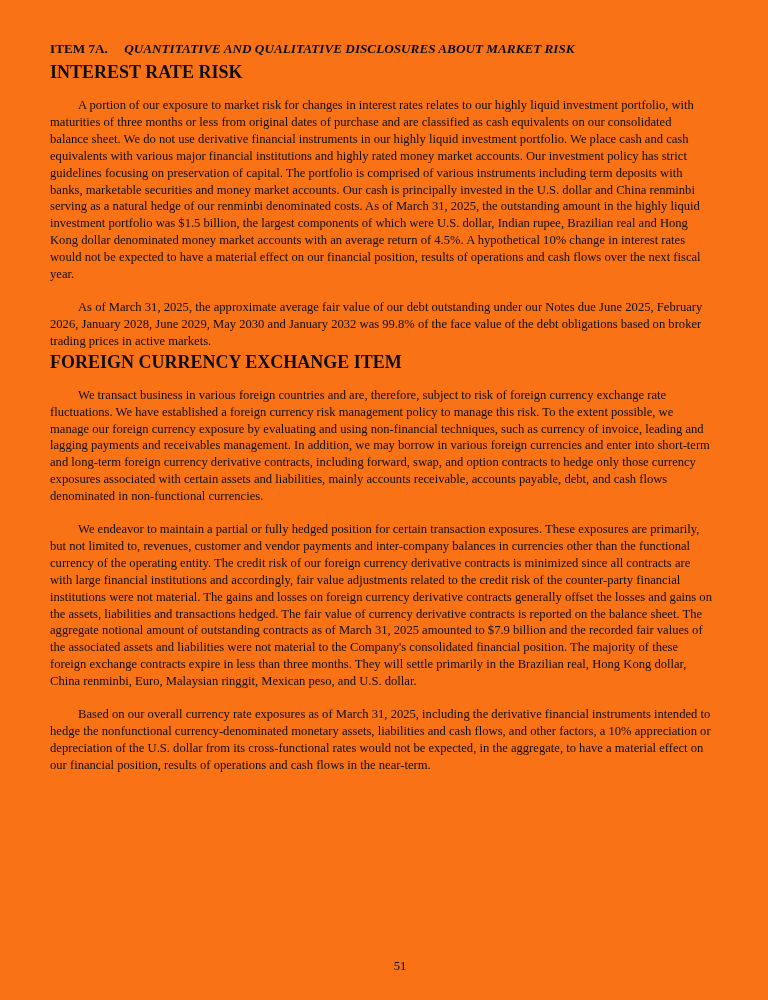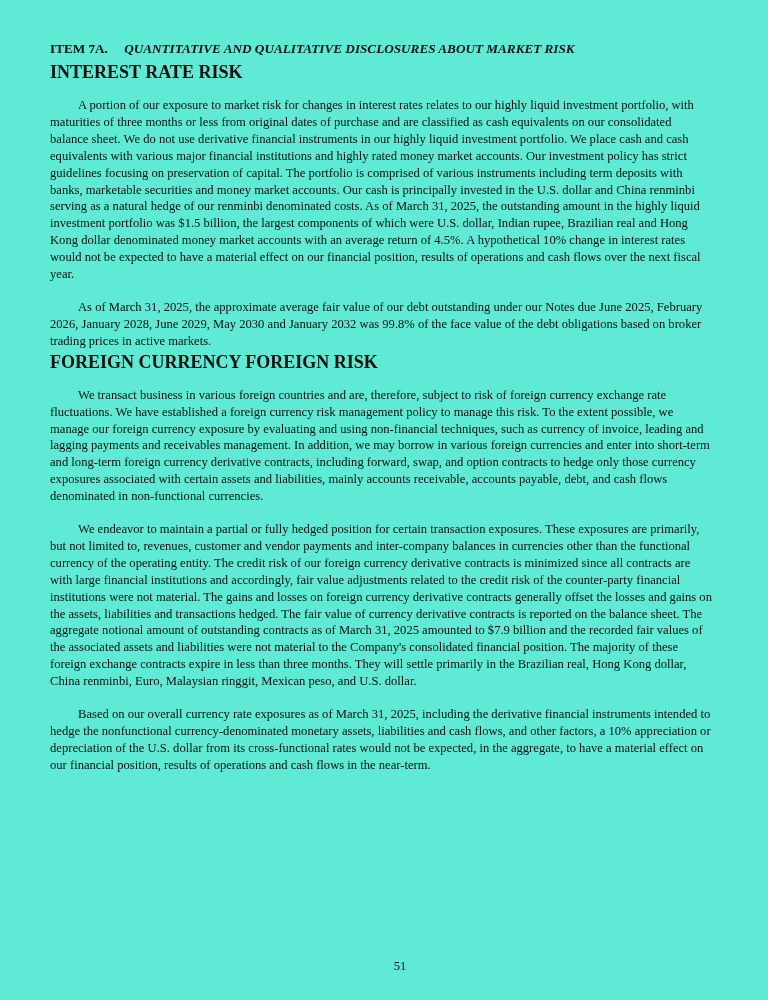--- a/index.html
+++ b/index.html
@@ -11,21 +11,21 @@
     height: 1000px;
     background: #ffffff;
     position: relative;
     overflow: hidden;
     font-family: "Liberation Serif", serif;
     color: #0d0d0d;
   }
   .doc-page {
     position: absolute;
     inset: 0;
-    background: #5eead4;
+    background: #f97316;
   }
   .doc-content {
     position: absolute;
     top: 40px;
     left: 50px;
     width: 662px;
   }
   h1.item-heading {
     font-size: 13.2px;
     line-height: 17px;
@@ -75,21 +75,21 @@
       <span class="item-label">ITEM 7A.</span>
       <span class="item-title">QUANTITATIVE AND QUALITATIVE DISCLOSURES ABOUT MARKET RISK</span>
     </h1>
 
     <h2 class="section-heading">INTEREST RATE RISK</h2>
 
     <p class="body-paragraph">A portion of our exposure to market risk for changes in interest rates relates to our highly liquid investment portfolio, with maturities of three months or less from original dates of purchase and are classified as cash equivalents on our consolidated balance sheet. We do not use derivative financial instruments in our highly liquid investment portfolio. We place cash and cash equivalents with various major financial institutions and highly rated money market accounts. Our investment policy has strict guidelines focusing on preservation of capital. The portfolio is comprised of various instruments including term deposits with banks, marketable securities and money market accounts. Our cash is principally invested in the U.S. dollar and China renminbi serving as a natural hedge of our renminbi denominated costs. As of March 31, 2025, the outstanding amount in the highly liquid investment portfolio was $1.5 billion, the largest components of which were U.S. dollar, Indian rupee, Brazilian real and Hong Kong dollar denominated money market accounts with an average return of 4.5%. A hypothetical 10% change in interest rates would not be expected to have a material effect on our financial position, results of operations and cash flows over the next fiscal year.</p>
 
     <p class="body-paragraph">As of March 31, 2025, the approximate average fair value of our debt outstanding under our Notes due June 2025, February 2026, January 2028, June 2029, May 2030 and January 2032 was 99.8% of the face value of the debt obligations based on broker trading prices in active markets.</p>
 
-    <h2 class="section-heading">FOREIGN CURRENCY FOREIGN RISK</h2>
+    <h2 class="section-heading">FOREIGN CURRENCY EXCHANGE ITEM</h2>
 
     <p class="body-paragraph">We transact business in various foreign countries and are, therefore, subject to risk of foreign currency exchange rate fluctuations. We have established a foreign currency risk management policy to manage this risk. To the extent possible, we manage our foreign currency exposure by evaluating and using non-financial techniques, such as currency of invoice, leading and lagging payments and receivables management. In addition, we may borrow in various foreign currencies and enter into short-term and long-term foreign currency derivative contracts, including forward, swap, and option contracts to hedge only those currency exposures associated with certain assets and liabilities, mainly accounts receivable, accounts payable, debt, and cash flows denominated in non-functional currencies.</p>
 
     <p class="body-paragraph">We endeavor to maintain a partial or fully hedged position for certain transaction exposures. These exposures are primarily, but not limited to, revenues, customer and vendor payments and inter-company balances in currencies other than the functional currency of the operating entity. The credit risk of our foreign currency derivative contracts is minimized since all contracts are with large financial institutions and accordingly, fair value adjustments related to the credit risk of the counter-party financial institutions were not material. The gains and losses on foreign currency derivative contracts generally offset the losses and gains on the assets, liabilities and transactions hedged. The fair value of currency derivative contracts is reported on the balance sheet. The aggregate notional amount of outstanding contracts as of March 31, 2025 amounted to $7.9 billion and the recorded fair values of the associated assets and liabilities were not material to the Company's consolidated financial position. The majority of these foreign exchange contracts expire in less than three months. They will settle primarily in the Brazilian real, Hong Kong dollar, China renminbi, Euro, Malaysian ringgit, Mexican peso, and U.S. dollar.</p>
 
     <p class="body-paragraph">Based on our overall currency rate exposures as of March 31, 2025, including the derivative financial instruments intended to hedge the nonfunctional currency-denominated monetary assets, liabilities and cash flows, and other factors, a 10% appreciation or depreciation of the U.S. dollar from its cross-functional rates would not be expected, in the aggregate, to have a material effect on our financial position, results of operations and cash flows in the near-term.</p>
 
   </div>
 
   <div class="page-number">51</div>

